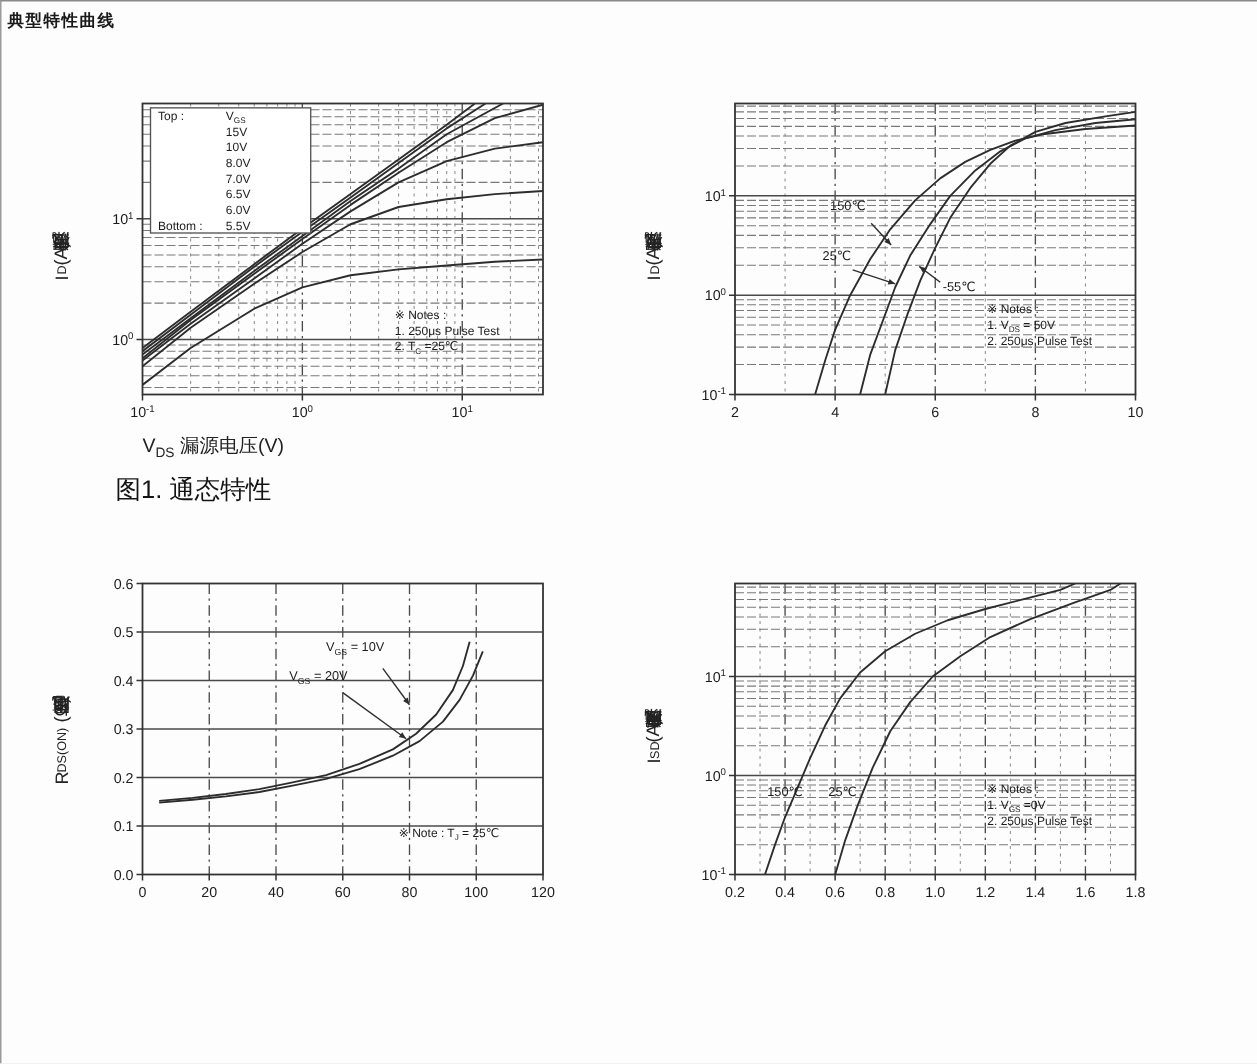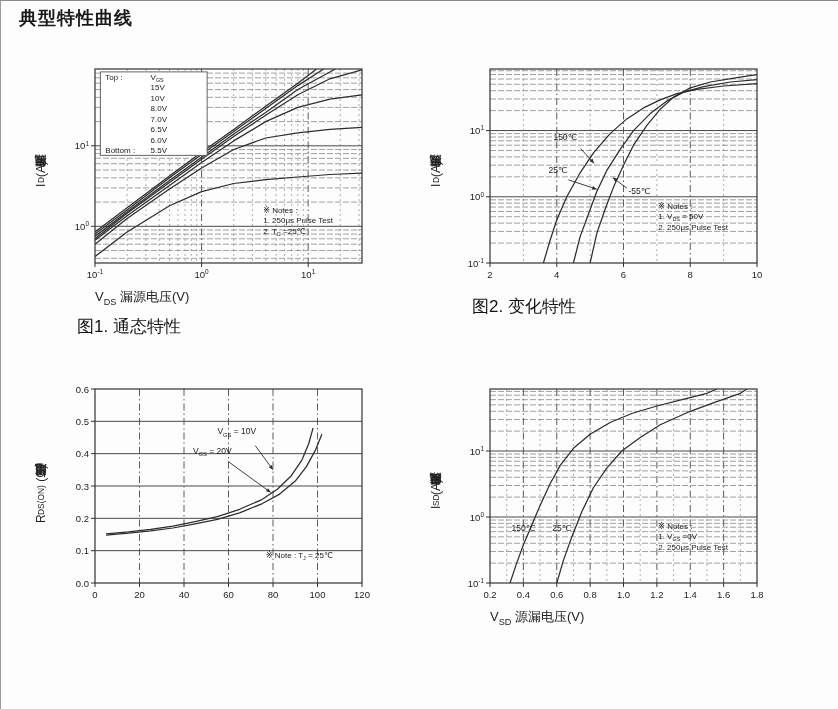--- a/index.html
+++ b/index.html
@@ -1,19 +1,19 @@
 <!DOCTYPE html>
 <html><head>
 <meta charset="utf-8">
 <style>
   html,body{margin:0;padding:0;background:#e8e8e8;}
   .page{width:838px;height:709px;position:relative;background:#fdfdfd;
         border-top:1px solid #8a8a8a;border-left:1px solid #9a9a9a;box-sizing:border-box;
         font-family:"Liberation Sans","DejaVu Sans",sans-serif;color:#1a1a1a;overflow:hidden;}
-  .page-title{position:absolute;left:18px;top:5px;font-size:18px;font-weight:bold;
+  .page-title{position:absolute;left:4px;top:5px;font-size:11px;font-weight:bold;
         font-family:"Liberation Serif","DejaVu Serif",serif;letter-spacing:1px;margin:0;}
   .figure{position:absolute;width:340px;}
   #fig1{left:30px;top:60px;}
   #fig2{left:425px;top:60px;}
   #fig3{left:30px;top:380px;}
   #fig4{left:425px;top:380px;}
   .plot-row{display:flex;align-items:center;}
   .ylab{width:20px;height:226px;display:flex;align-items:center;justify-content:center;
         writing-mode:vertical-rl;transform:rotate(180deg);font-size:12px;color:#222;white-space:nowrap;}
   .xlab{margin-left:64px;width:268px;text-align:left;font-size:13px;color:#222;margin-top:1px;}
@@ -210,21 +210,20 @@
             <line x1="122.43124999999999" y1="118.86990759416149" x2="150.8" y2="128.22939366897396" stroke="#2d2d2d" stroke-width="0.9"></line>
             <polygon points="150.8,128.22939366897396 145.81652423059995,128.63555774395178 147.03661472250008,124.93744420807748" fill="#2d2d2d"></polygon>
           </g>
           <g>
             <text x="182.50625000000002" y="133.03404257162236" font-size="8.5" fill="#1c1c1c" text-anchor="start"><tspan>-55℃</tspan></text>
             <line x1="180.83749999999998" y1="127.1439426559443" x2="166.82" y2="116.56779622487592" stroke="#2d2d2d" stroke-width="0.9"></line>
             <polygon points="166.82,116.56779622487592 171.6690177726743,117.78723324263807 169.32357264380582,120.89585861088506" fill="#2d2d2d"></polygon>
           </g>
         </svg>
     </div>
-    <div class="caption">图2. 变化特性</div>
   </div>
 
   <div class="figure" id="fig3">
     <div class="plot-row">
       <div class="ylab">R<sub>DS(ON)</sub> 通态电阻 (Ω)</div>
       <svg class="chart" width="320" height="226">
           <defs>
             <clipPath id="clip2">
               <rect x="44" y="8" width="267" height="194"></rect>
             </clipPath>
@@ -381,15 +380,14 @@
             <text x="212.21" y="168.68" font-size="8" fill="#1c1c1c" text-anchor="start"><tspan>2. 250μs Pulse Test</tspan></text>
           </g>
           <g>
             <text x="77.375" y="149.7043779775489" font-size="8.5" fill="#1c1c1c" text-anchor="middle"><tspan>150℃</tspan></text>
           </g>
           <g>
             <text x="115.75625" y="149.7043779775489" font-size="8.5" fill="#1c1c1c" text-anchor="middle"><tspan>25℃</tspan></text>
           </g>
         </svg>
     </div>
-    <div class="xlab">V<sub>SD</sub> 源漏电压(V)</div>
   </div>
 </div>
 
 </body></html>

